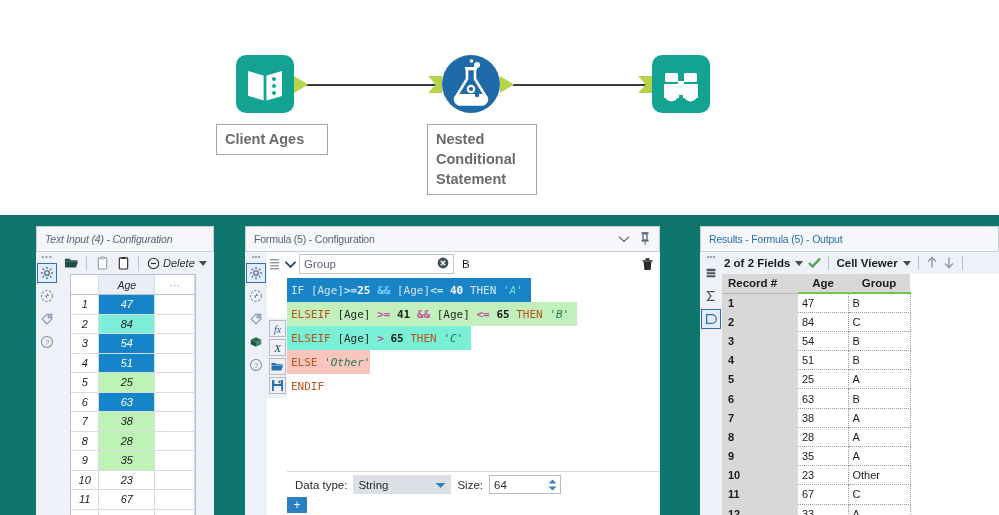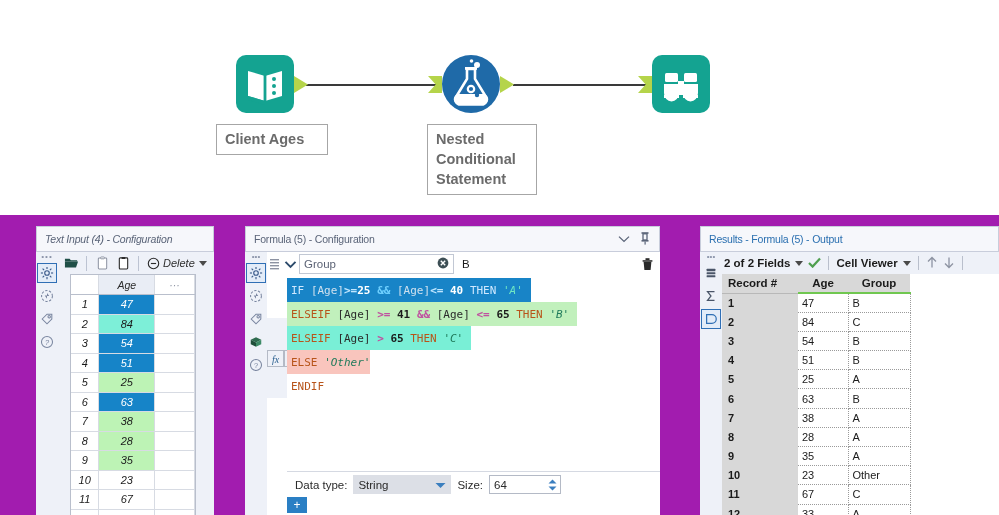--- a/index.html
+++ b/index.html
@@ -3,21 +3,21 @@
 <meta charset="utf-8">
 <style>
   * { box-sizing: border-box; }
   html, body {
     margin: 0; padding: 0;
     width: 999px; height: 515px;
     background: #ffffff;
     font-family: "Liberation Sans", sans-serif;
     overflow: hidden;
   }
-  #root { position: relative; width: 999px; height: 515px; background: #a21caf; }
+  #root { position: relative; width: 999px; height: 515px; background: #0f766e; }
 
   
   #canvas { position: absolute; left: 0; top: 0; width: 999px; height: 215px; background: #fff; }
 
   .wf-node { position: absolute; }
   .tool-icon {
     width: 58px; height: 58px; border-radius: 10px;
     background: #14a391; position: relative;
   }
   .tool-icon.round { border-radius: 50%; background: #1f6aa8; }
@@ -130,21 +130,21 @@
   .out-field {
     width: 155px; height: 20px; border: 1px solid #c2c8d4; background: #fff;
     display: flex; align-items: center; padding: 0 4px;
     font-size: 11.5px; color: #5c6375;
   }
   .out-field .v { flex: 1; }
   .prev-field { flex: 1; padding-left: 8px; font-size: 11.5px; color: #1b1b1b; }
   .trash { width: 26px; display: flex; align-items: center; justify-content: center; }
 
   .fx-editor { display: flex; }
-  .fx-tools { width: 20px; background: #eef1f8; display: flex; flex-direction: row; align-items: center; margin-top: 42px; }
+  .fx-tools { width: 20px; background: #eef1f8; display: flex; flex-direction: column; align-items: center; margin-top: 42px; }
   .fx-tool { width: 18px; height: 18px; margin-top: 1px; display: flex; align-items: center; justify-content: center; }
   .fx-code { flex: 1; padding-top: 2px; font-family: "DejaVu Sans Mono", monospace; font-size: 11px; }
   .code-line { height: 24px; display: flex; align-items: center; padding-left: 4px; width: fit-content; white-space: pre; }
   .code-line.lblue  { background: #1884c7; }
   .code-line.lgreen { background: #c1f0bc; }
   .code-line.lcyan  { background: #79efd6; }
   .code-line.lpink  { background: #f9c5bd; }
   .code-line.lnone  { background: transparent; }
   .kw   { color: #b8541a; }
   .kwl  { color: #cfe8ff; }

